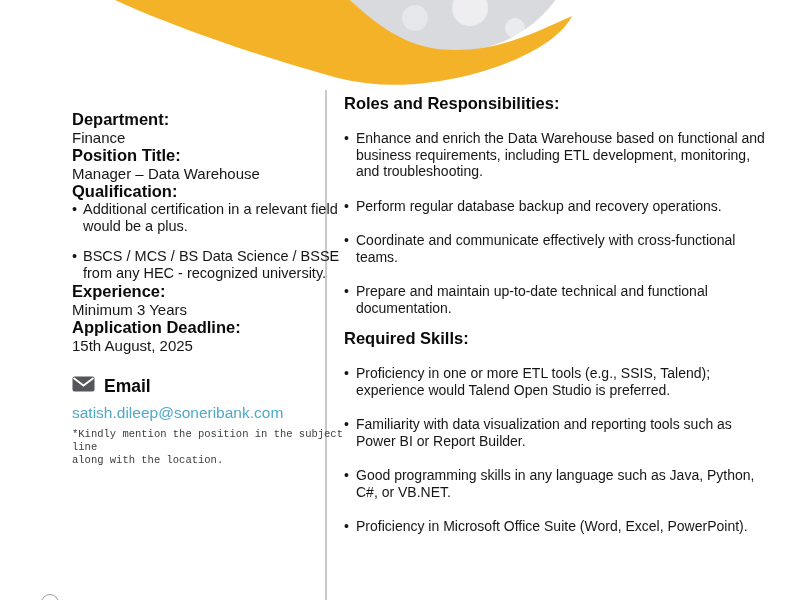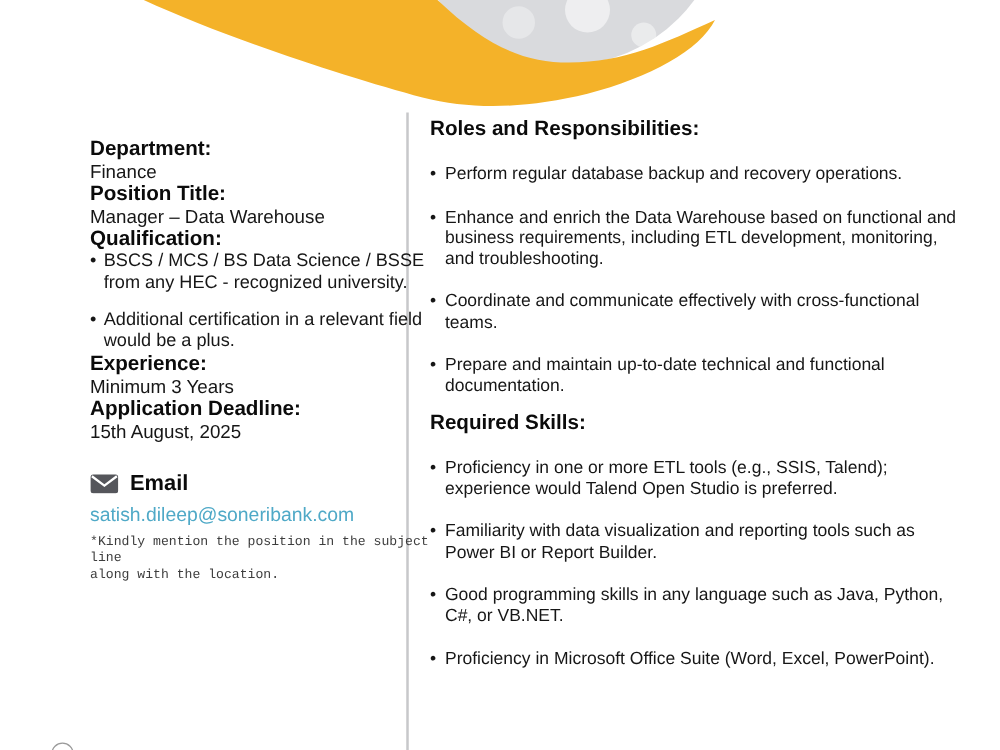--- a/index.html
+++ b/index.html
@@ -14,21 +14,21 @@
   
   .left-col{position:absolute;left:42px;top:110px;width:276px;margin-left:30px;}
   .left-col h2{margin:0;font-size:16.5px;line-height:19px;font-weight:bold;color:#0b0b0b;}
   .left-col .val{margin:0;font-size:15px;line-height:17px;color:#161616;}
   .m14{margin-top:14px;} .m22{margin-top:22px;} .m9{margin-top:9px;}
   .m18{margin-top:18px;} .m8{margin-top:8px;} .m17{margin-top:17px;} .m10{margin-top:10px;}
   ul.blist{list-style:none;margin:0;padding:0;}
   ul.blist li{position:relative;padding-left:11px;font-size:14.5px;line-height:17px;color:#161616;}
   ul.blist li + li{margin-top:13px;}
   ul.blist li::before{content:"\2022";position:absolute;left:0;top:0;}
-  .email-row{display:flex;align-items:center;gap:9px;margin-top:22px;}
+  .email-row{display:flex;align-items:flex-start;gap:9px;margin-top:22px;}
   .email-row .email-label{font-size:17.5px;font-weight:bold;color:#0b0b0b;}
   .email-addr{display:block;margin-top:7px;font-size:15.5px;line-height:18px;color:#4fa9c7;text-decoration:none;cursor:pointer;}
   .email-note{margin-top:6px;font-size:10.5px;line-height:13px;color:#3d3d3d;font-family:Liberation Mono, monospace;}
   .email-note span{display:block;}
   
   .right-col{position:absolute;left:344px;top:94px;width:426px;}
   .right-col h2{margin:0;font-size:16.5px;line-height:19px;font-weight:bold;color:#0b0b0b;}
   ul.rlist{list-style:none;margin:17px 0 0 0;padding:0;}
   ul.rlist li{position:relative;padding-left:12px;font-size:14px;line-height:16.5px;color:#161616;}
   ul.rlist li + li{margin-top:18px;}
@@ -63,22 +63,22 @@
   <div class="left-col">
 
     <h2>Department:</h2>
     <p class="val m14">Finance</p>
 
     <h2 class="m22">Position Title:</h2>
     <p class="val m9">Manager – Data Warehouse</p>
 
     <h2 class="m18">Qualification:</h2>
     <ul class="blist m8">
+      <li>Additional certification in a relevant field would be a plus.</li>
       <li>BSCS / MCS / BS Data Science / BSSE from any HEC - recognized university.</li>
-      <li>Additional certification in a relevant field would be a plus.</li>
     </ul>
 
     <h2 class="m17">Experience:</h2>
     <p class="val m8">Minimum 3 Years</p>
 
     <h2 class="m22">Application Deadline:</h2>
     <p class="val m10">15th August, 2025</p>
 
     <div class="email-row">
       <svg width="23" height="16" viewBox="0 0 23 16">
@@ -91,22 +91,22 @@
     <p class="email-note">
       <span>*Kindly mention the position in the subject line</span>
       <span>along with the location.</span>
     </p>
   </div>
 
   <div class="right-col">
 
     <h2>Roles and Responsibilities:</h2>
     <ul class="rlist">
+      <li>Enhance and enrich the Data Warehouse based on functional and business requirements, including ETL development, monitoring, and troubleshooting.</li>
       <li>Perform regular database backup and recovery operations.</li>
-      <li>Enhance and enrich the Data Warehouse based on functional and business requirements, including ETL development, monitoring, and troubleshooting.</li>
       <li>Coordinate and communicate effectively with cross-functional teams.</li>
       <li>Prepare and maintain up-to-date technical and functional documentation.</li>
     </ul>
 
     <h2 class="skills-head">Required Skills:</h2>
     <ul class="rlist">
       <li>Proficiency in one or more ETL tools (e.g., SSIS, Talend); experience would Talend Open Studio is preferred.</li>
       <li>Familiarity with data visualization and reporting tools such as Power BI or Report Builder.</li>
       <li>Good programming skills in any language such as Java, Python, C#, or VB.NET.</li>
       <li>Proficiency in Microsoft Office Suite (Word, Excel, PowerPoint).</li>

